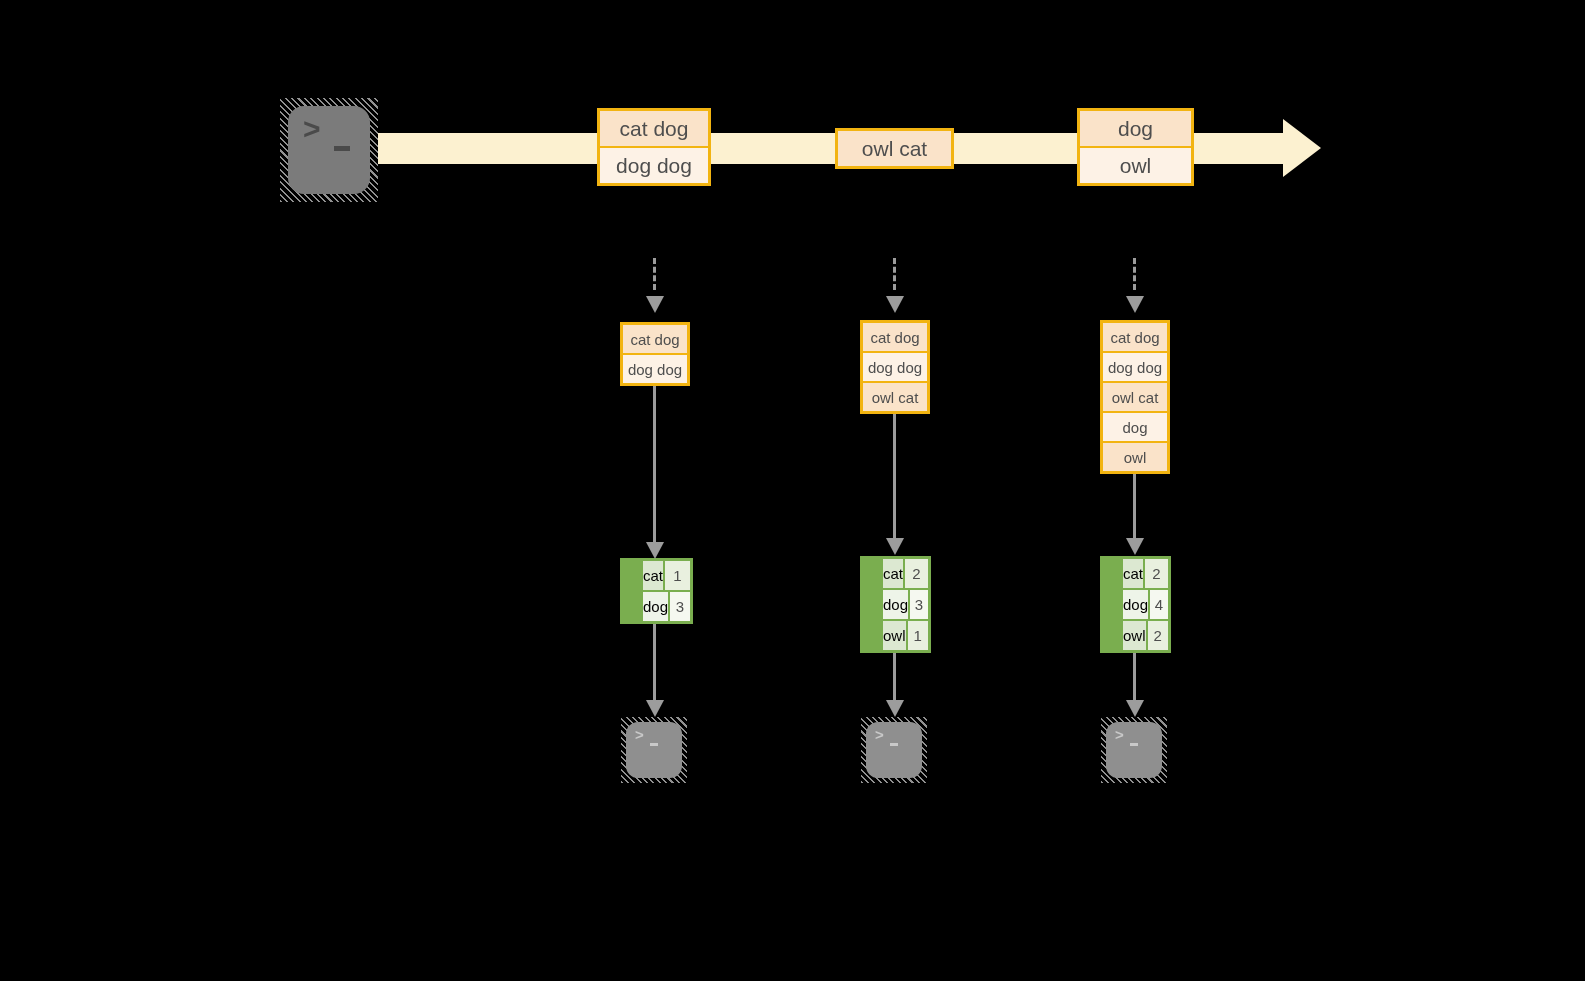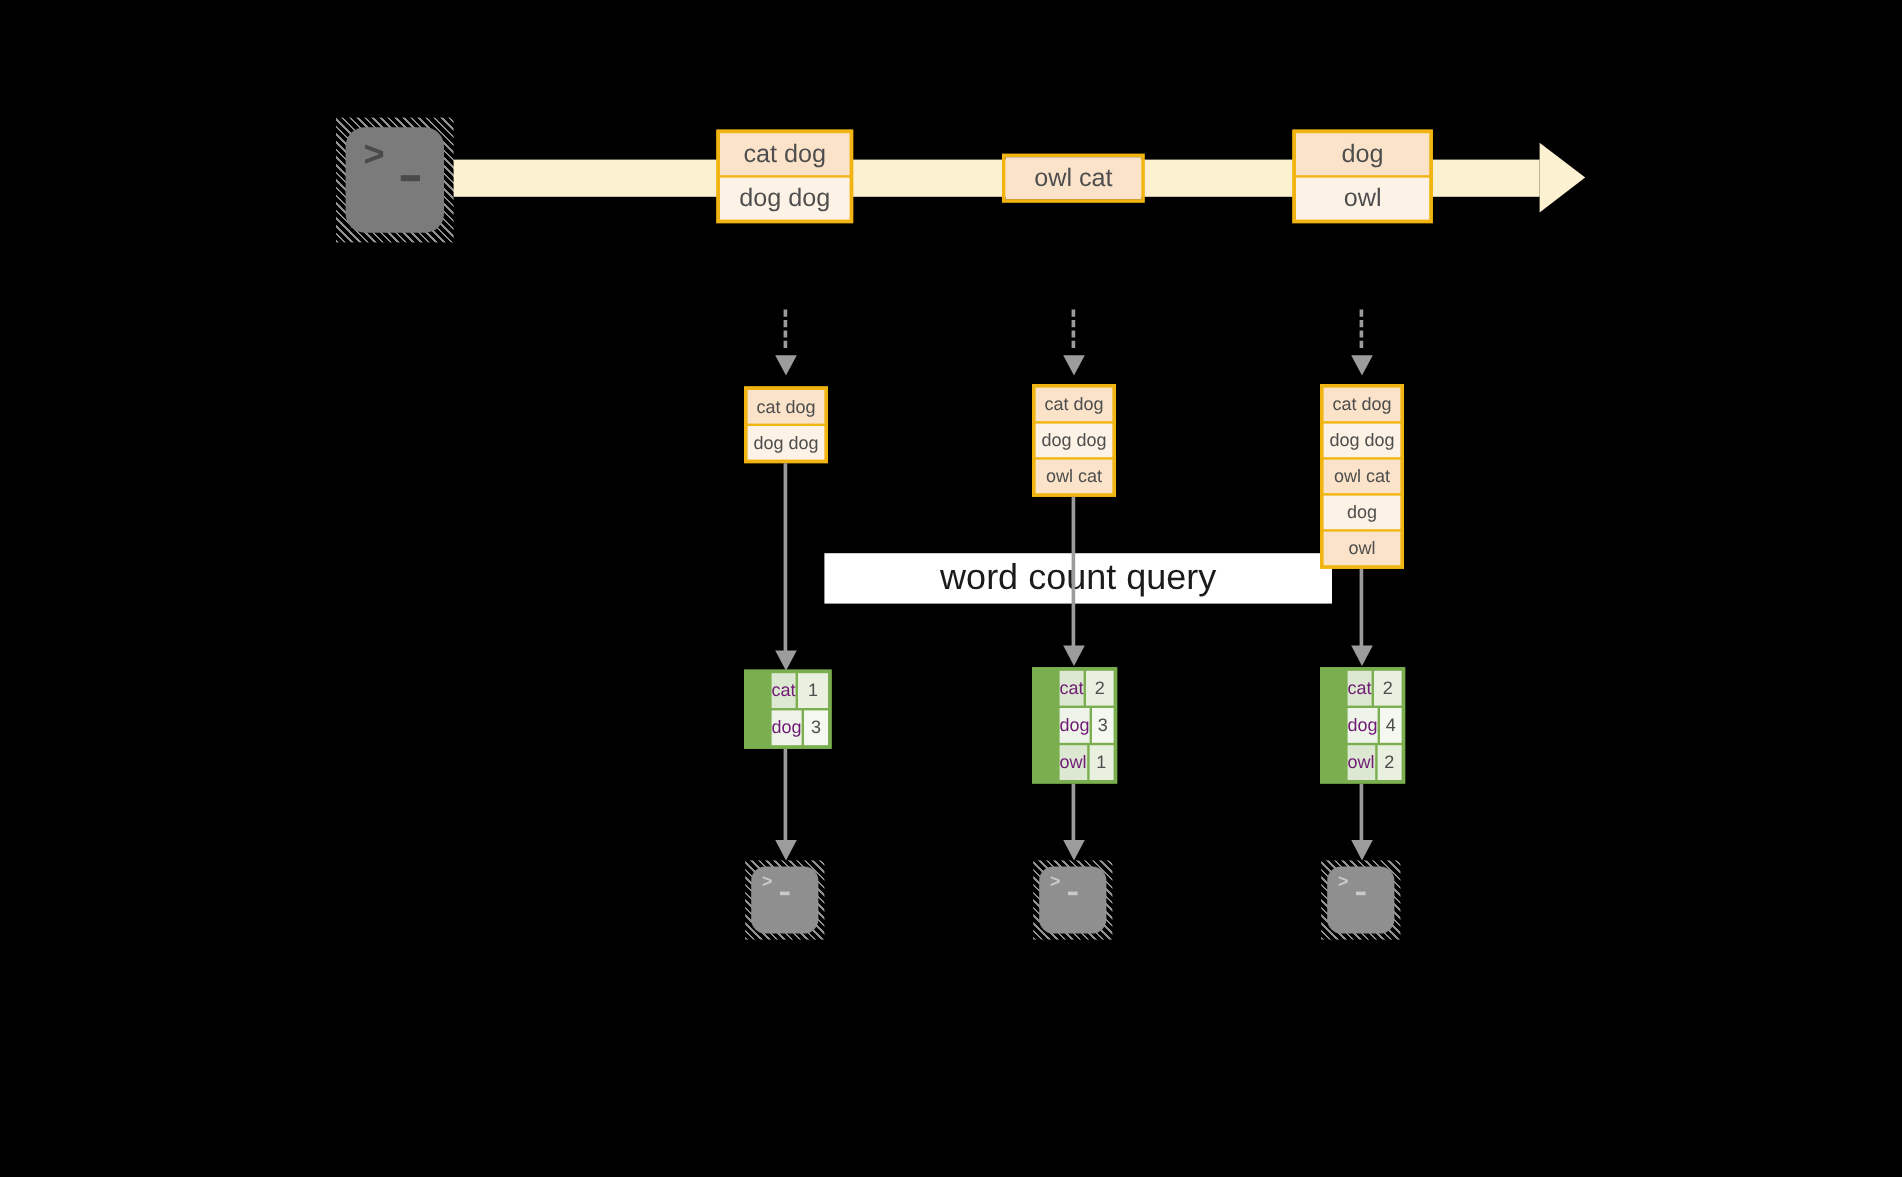--- a/index.html
+++ b/index.html
@@ -29,21 +29,21 @@
   .ocell{display:flex;align-items:center;justify-content:center;color:#4E4E4E;}
   .ocell.big{height:35px;font-size:21px;}
   .ocell.small{height:28px;font-size:15px;}
   .fill-peach{background:#FAE3C9;}
   .fill-cream{background:#FDF2E6;}
 
   
   .gtable{position:absolute;border:3px solid #7AAE4F;background:#7AAE4F;
           display:flex;flex-direction:column;gap:2px;z-index:3;box-sizing:border-box;}
   .grow{display:flex;gap:2px;height:29px;}
-  .gword{flex:1;display:flex;align-items:center;justify-content:center;font-size:15px;color:#701a75;margin-left:20px;}
+  .gword{flex:1;display:flex;align-items:center;justify-content:center;font-size:15px;color:#000000;margin-left:20px;}
   .gcount{width:25px;display:flex;align-items:center;justify-content:center;font-size:15px;color:#4E4E4E;}
   .gw-a{background:#DCE8D1;} .gc-a{background:#E9F0DF;}
   .gw-b{background:#EEF4E9;} .gc-b{background:#F5F8F0;}
 
   
   .vline{position:absolute;width:3px;background:#9C9C9C;}
   .vdash{position:absolute;width:0;border-left:3px dashed #9C9C9C;}
   .ahead{position:absolute;width:0;height:0;
          border-left:9px solid transparent;border-right:9px solid transparent;
          border-top:17px solid #9C9C9C;}
@@ -98,23 +98,20 @@
     <div class="ocell small fill-peach">owl cat</div>
   </div>
   <div class="obox ztop" style="left:1100px;top:320px;width:70px;">
     <div class="ocell small fill-peach">cat dog</div>
     <div class="ocell small fill-cream">dog dog</div>
     <div class="ocell small fill-peach">owl cat</div>
     <div class="ocell small fill-cream">dog</div>
     <div class="ocell small fill-peach">owl</div>
   </div>
 
-  <div class="query">
-    <span>word count query</span>
-  </div>
 
   <div class="vline zline" style="left:653px;top:386px;height:158px;"></div>
   <div class="ahead zline" style="left:646px;top:542px;"></div>
   <div class="vline zline" style="left:893px;top:414px;height:126px;"></div>
   <div class="ahead zline" style="left:886px;top:538px;"></div>
   <div class="vline zline" style="left:1133px;top:474px;height:66px;"></div>
   <div class="ahead zline" style="left:1126px;top:538px;"></div>
 
   <div class="gtable" style="left:620px;top:558px;width:73px;">
     <div class="grow">

